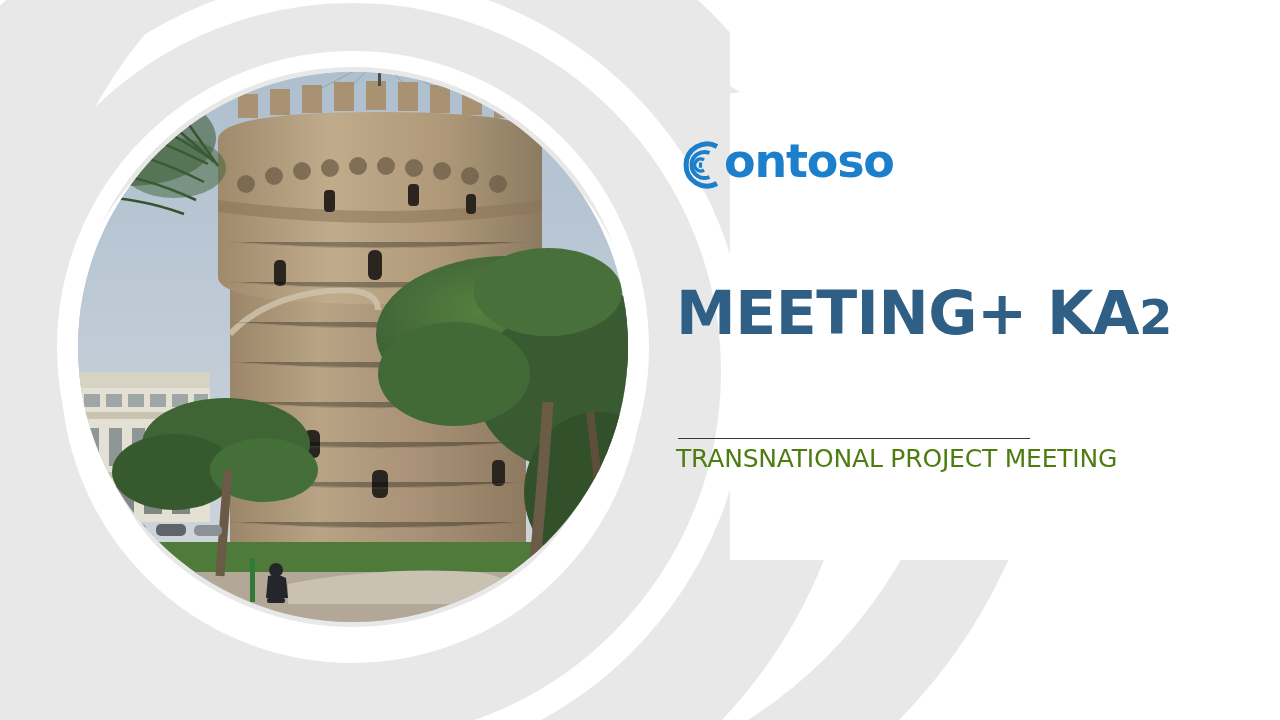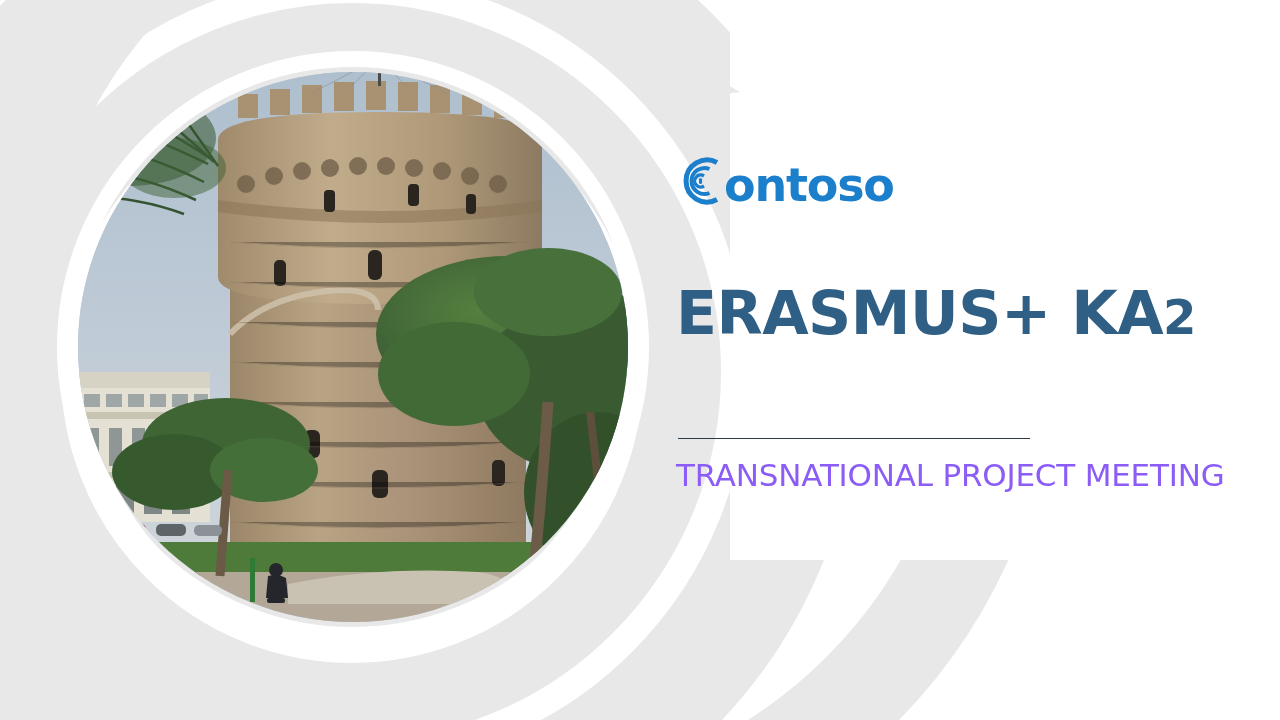--- a/index.html
+++ b/index.html
@@ -53,21 +53,21 @@
     top: 0;
     width: 560px;
     height: 720px;
   }
 
   #logo-block {
     position: absolute;
     left: 0;
     top: 138px;
     display: flex;
-    align-items: flex-end;
+    align-items: flex-start;
     height: 70px;
   }
   #logo-mark {
     width: 54px;
     height: 54px;
     flex: 0 0 54px;
     display: block;
   }
   #logo-word {
     font-family: "DejaVu Sans", sans-serif;
@@ -104,26 +104,26 @@
     left: 2px;
     top: 438px;
     width: 352px;
     height: 0;
     border-top: 1.5px solid #2b3a45;
   }
 
   #subtitle {
     position: absolute;
     left: 0;
-    top: 457px;
+    top: 444px;
     font-family: "DejaVu Sans", sans-serif;
-    font-size: 31px;
+    font-size: 25px;
     font-weight: 400;
     letter-spacing: -0.2px;
-    color: #8b5cf6;
+    color: #4d7c0f;
     white-space: nowrap;
   }
 </style>
 </head>
 <body>
 
 <div id="slide">
 
   <svg id="bg-decor" viewBox="0 0 1280 720" preserveAspectRatio="none" aria-hidden="true">
     <defs>
@@ -338,21 +338,21 @@
         <path d="M 33.5 15 A 13 13 0 1 0 33.5 39" fill="none" stroke="#1B7FCC" stroke-width="4" stroke-linecap="butt"></path>
 
         <path d="M 28 22 A 6 6 0 1 0 28 32" fill="none" stroke="#1B7FCC" stroke-width="3.4" stroke-linecap="butt"></path>
 
         <path d="M 24.5 25.5 L 24.5 28.5" stroke="#1B7FCC" stroke-width="3.2" stroke-linecap="round"></path>
       </svg>
       <span id="logo-word">ontoso</span>
     </div>
 
     <div id="title-block">
-      <div class="title-line"><span>ERASMUS+ KA</span><span class="numeral">2</span></div>
+      <div class="title-line"><span>MEETING+ KA</span><span class="numeral">2</span></div>
     </div>
 
     <div id="title-rule"></div>
 
     <div id="subtitle">TRANSNATIONAL PROJECT MEETING</div>
 
   </div>
 </div>
 
 </body></html>

